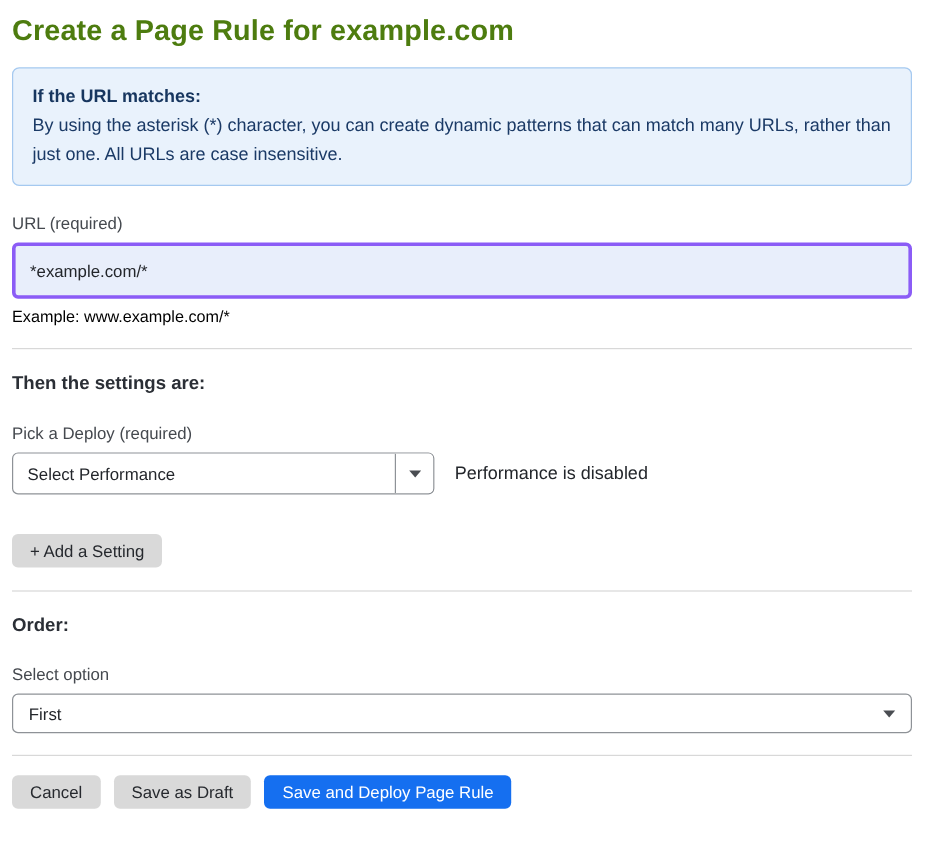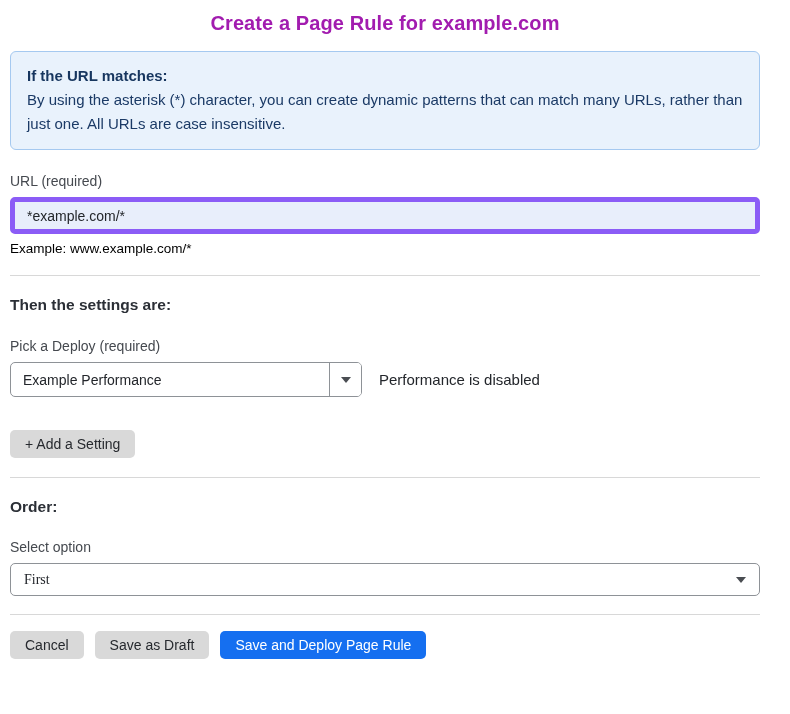--- a/index.html
+++ b/index.html
@@ -11,26 +11,25 @@
   }
   .page {
     width: 790px;
     height: 714px;
     padding: 12px 30px 0 10px;
     background: #fff;
   }
   .content { width: 750px; }
 
   h1.page-title {
-    font-size: 20px;
+    font-size: 24px;
     font-weight: 700;
-    color: #a21caf;
+    color: #4d7c0f;
     letter-spacing: 0.1px;
     margin-bottom: 16px;
-    text-align: center;
   }
 
   .info-box {
     background: #e9f2fc;
     border: 1px solid #a5c9f0;
     border-radius: 6px;
     padding: 12px 16px 13px 16px;
     color: #1b3a66;
     font-size: 15px;
     line-height: 1.6;
@@ -49,23 +48,23 @@
 
   .field-label {
     font-size: 14px;
     color: #45494f;
     margin-bottom: 8px;
   }
 
   .url-input {
     display: block;
     width: 750px;
-    height: 37px;
+    height: 47px;
     background: #e8eefb;
-    border: 5px solid #8b5cf6;
+    border: 3px solid #8b5cf6;
     border-radius: 5px;
     padding: 0 12px;
     font-size: 14px;
     color: #23262b;
     font-family: "Liberation Sans", "DejaVu Sans", sans-serif;
     outline: none;
   }
 
   .hint-text {
     font-size: 13.5px;
@@ -162,21 +161,20 @@
     background: #fff;
     border: 1px solid #8e9297;
     border-radius: 5px;
     display: flex;
     align-items: center;
     justify-content: space-between;
     padding: 0 13px;
     font-size: 14px;
     color: #23262b;
     cursor: pointer;
-    font-family: Liberation Serif, serif;
   }
   .order-help {
     font-size: 14px;
     color: #3d4147;
     line-height: 1.55;
     margin-top: 6px;
     max-width: 745px;
   }
 
   .footer-actions {
@@ -203,21 +201,21 @@
     <div class="hint-text">Example: www.example.com/*</div>
 
     <hr class="divider divider-1">
 
     <div class="section-heading settings-heading">Then the settings are:</div>
 
     <div class="field-label">Pick a Deploy (required)</div>
 
     <div class="setting-row">
       <div class="select-control">
-        <div class="select-value">Example Performance</div>
+        <div class="select-value">Select Performance</div>
         <div class="select-arrow-box">
           <span class="caret"></span>
         </div>
       </div>
       <div class="status-text">Performance is disabled</div>
     </div>
 
     <button class="btn btn-gray add-setting-btn">+ Add a Setting</button>
 
     <hr class="divider divider-2">

